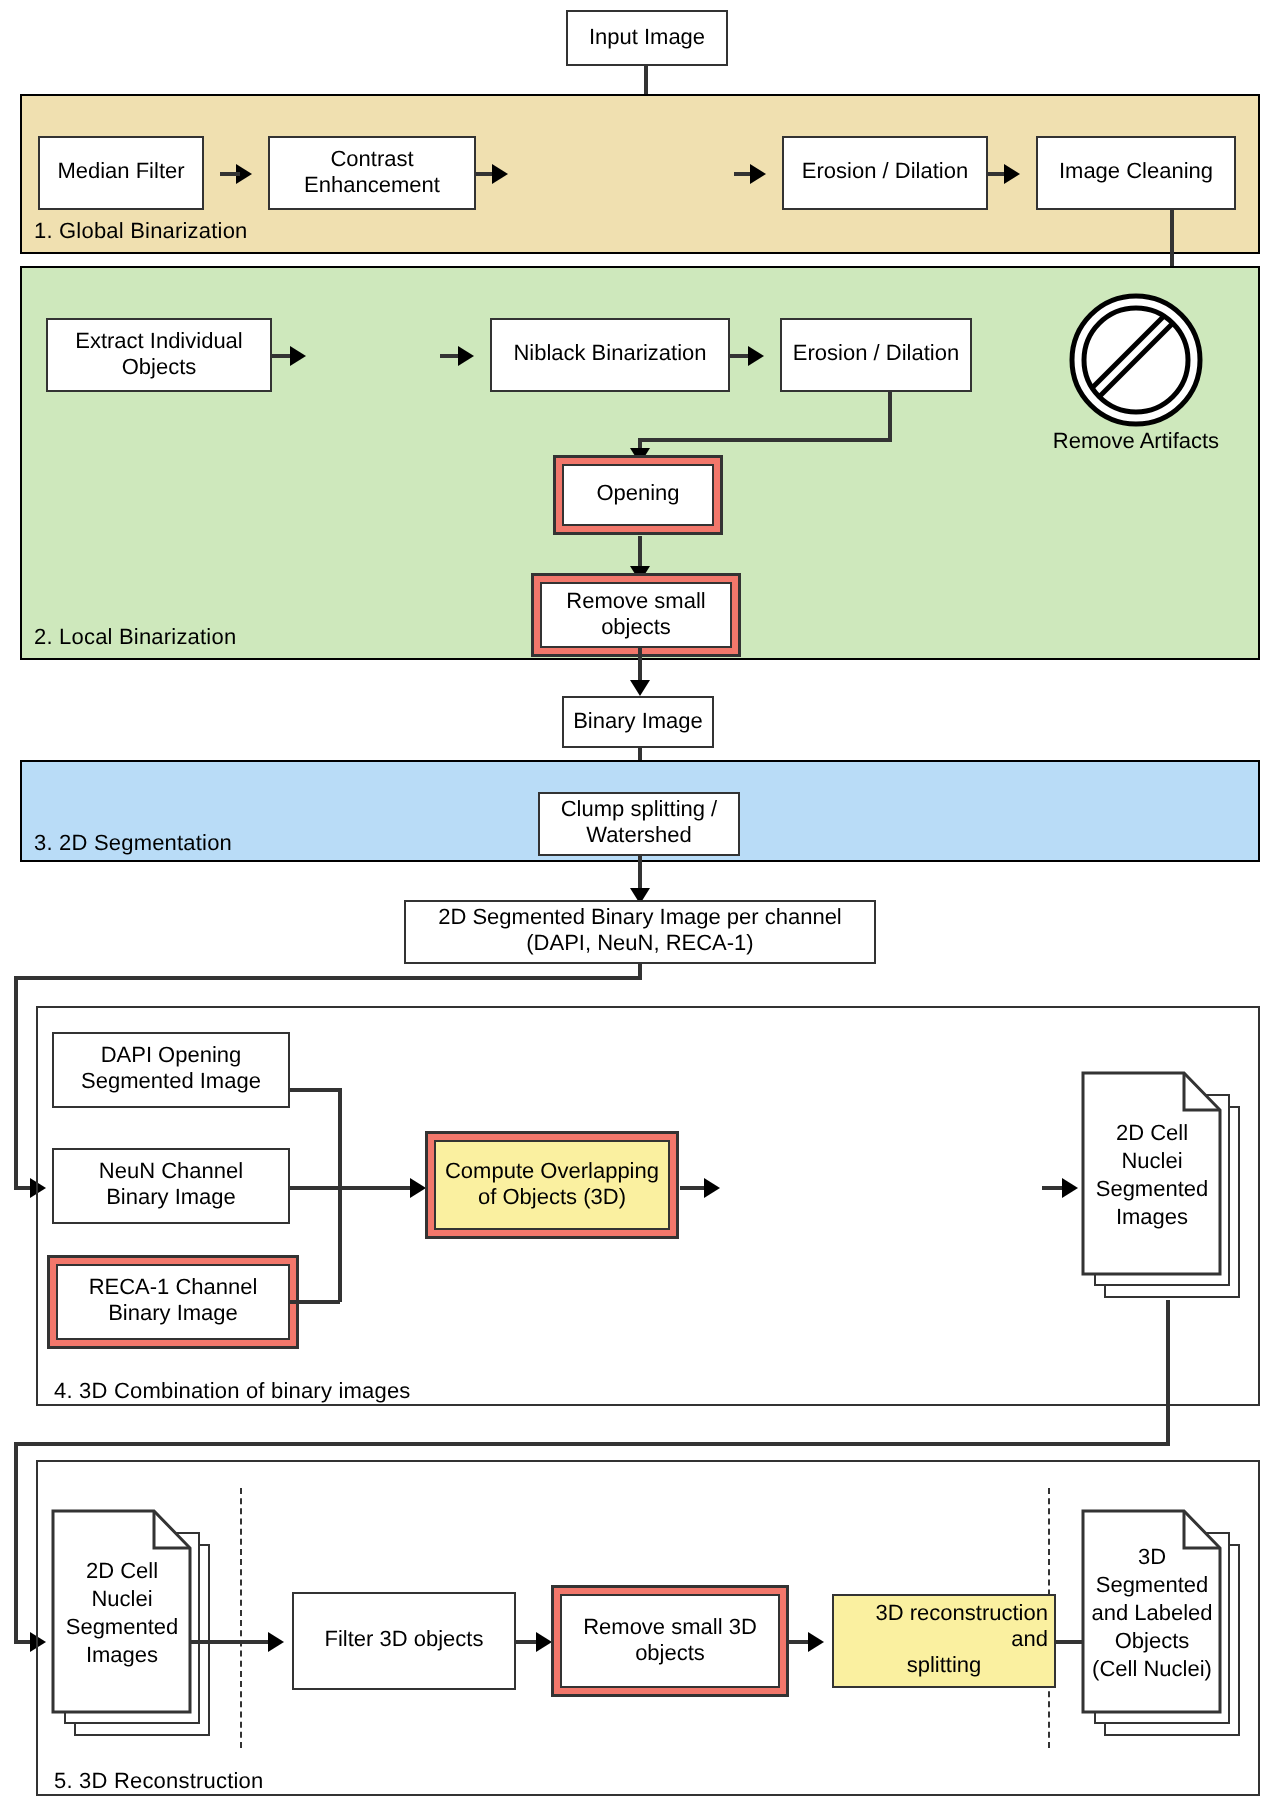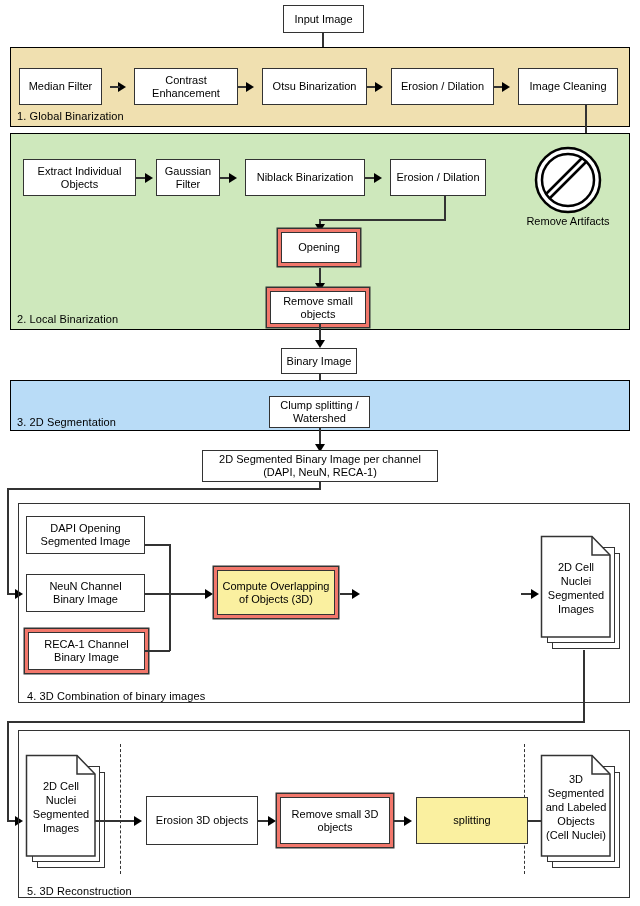--- a/index.html
+++ b/index.html
@@ -68,23 +68,20 @@
   <div class="ar ar-r" style="left:118px;top:82px;"></div>
   <div class="ln lnh" style="left:110px;top:86px;width:10px;"></div>
 
   <div class="box" style="left:134px;top:68px;width:104px;height:37px;flex-direction:column;">
     <span>Contrast</span>
     <span>Enhancement</span>
   </div>
   <div class="ln lnh" style="left:238px;top:86px;width:10px;"></div>
   <div class="ar ar-r" style="left:246px;top:82px;"></div>
 
-  <div class="box" style="left:262px;top:68px;width:105px;height:37px;">
-    <span>Otsu Binarization</span>
-  </div>
   <div class="ln lnh" style="left:367px;top:86px;width:10px;"></div>
   <div class="ar ar-r" style="left:375px;top:82px;"></div>
 
   <div class="box" style="left:391px;top:68px;width:103px;height:37px;">
     <span>Erosion / Dilation</span>
   </div>
   <div class="ln lnh" style="left:494px;top:86px;width:10px;"></div>
   <div class="ar ar-r" style="left:502px;top:82px;"></div>
 
   <div class="box" style="left:518px;top:68px;width:100px;height:37px;">
@@ -99,24 +96,20 @@
   <div class="band" style="left:10px;top:133px;width:620px;height:197px;background:#cee8bc;"></div>
   <div class="band-label" style="left:17px;top:313px;">2. Local Binarization</div>
 
   <div class="box" style="left:23px;top:159px;width:113px;height:37px;flex-direction:column;">
     <span>Extract Individual</span>
     <span>Objects</span>
   </div>
   <div class="ln lnh" style="left:136px;top:177px;width:11px;"></div>
   <div class="ar ar-r" style="left:145px;top:173px;"></div>
 
-  <div class="box" style="left:156px;top:159px;width:64px;height:37px;flex-direction:column;">
-    <span>Gaussian</span>
-    <span>Filter</span>
-  </div>
   <div class="ln lnh" style="left:220px;top:177px;width:11px;"></div>
   <div class="ar ar-r" style="left:229px;top:173px;"></div>
 
   <div class="box" style="left:245px;top:159px;width:120px;height:37px;">
     <span>Niblack Binarization</span>
   </div>
   <div class="ln lnh" style="left:365px;top:177px;width:11px;"></div>
   <div class="ar ar-r" style="left:374px;top:173px;"></div>
 
   <div class="box" style="left:390px;top:159px;width:96px;height:37px;">
@@ -255,35 +248,36 @@
       <span>2D Cell Nuclei</span>
       <span>Segmented</span>
       <span>Images</span>
     </div>
   </div>
 
   <div class="ln lnh" style="left:95px;top:820px;width:41px;"></div>
   <div class="ar ar-r" style="left:134px;top:816px;"></div>
 
   <div class="box" style="left:146px;top:796px;width:112px;height:49px;">
-    <span>Erosion 3D objects</span>
+    <span>Filter 3D objects</span>
   </div>
 
   <div class="ln lnh" style="left:258px;top:820px;width:12px;"></div>
   <div class="ar ar-r" style="left:268px;top:816px;"></div>
 
   <div class="box hl" style="left:280px;top:797px;width:110px;height:47px;flex-direction:column;">
     <span>Remove small 3D</span>
     <span>objects</span>
   </div>
 
   <div class="ln lnh" style="left:394px;top:820px;width:12px;"></div>
   <div class="ar ar-r" style="left:404px;top:816px;"></div>
 
   <div class="box yellow-plain" style="left:416px;top:797px;width:112px;height:47px;flex-direction:column;">
+    <span>3D reconstruction and</span>
     <span>splitting</span>
   </div>
 
   <div class="ln lnh" style="left:528px;top:820px;width:16px;"></div>
   <div class="ar ar-r" style="left:542px;top:816px;"></div>
 
   <div class="docstack" style="left:540px;top:754px;width:92px;height:125px;">
     <div class="sheet" style="left:12px;top:18px;width:68px;height:96px;"></div>
     <div class="sheet" style="left:7px;top:12px;width:68px;height:96px;"></div>
     <svg width="92" height="125" style="position:absolute;left:0;top:0;">

